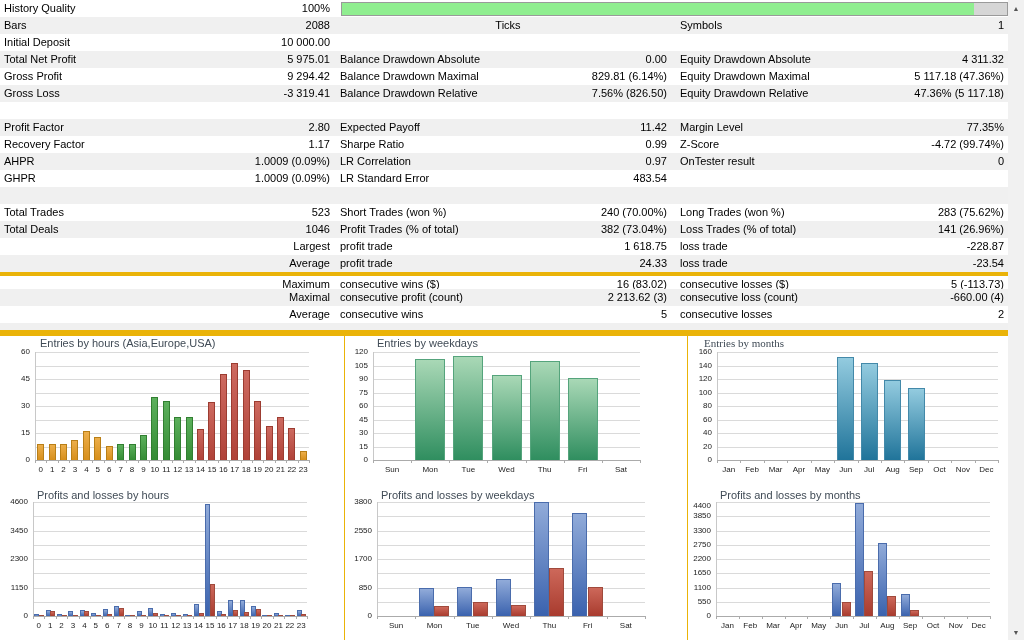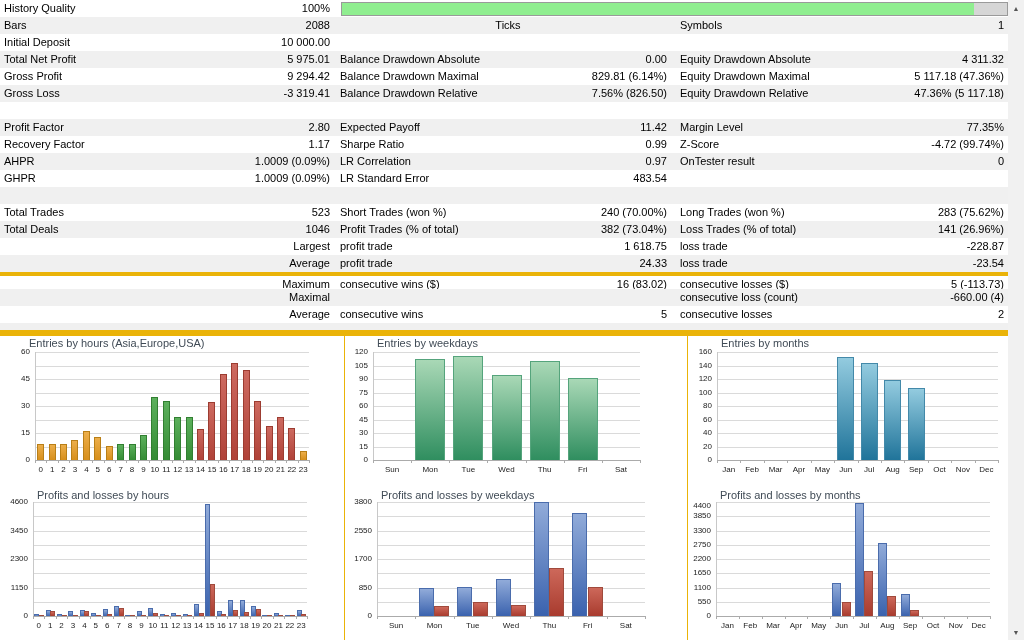--- a/index.html
+++ b/index.html
@@ -231,20 +231,24 @@
         <div class="tgroup" style="left: 676px; width: 332px;">
           <span class="tlbl">consecutive losses ($)</span>
           <span class="tval" style="padding-right: 4px;">5 (-113.73)</span>
         </div>
       </div>
       <div class="trow shade" style="top: 289px;">
         <div class="tgroup" style="left: 0px; width: 336px;">
           <span class="tlbl"></span>
           <span class="tval" style="padding-right: 6px;">Maximal</span>
         </div>
+        <div class="tgroup" style="left: 336px; width: 340px;">
+          <span class="tlbl">consecutive profit (count)</span>
+          <span class="tval" style="padding-right: 9px;">2 213.62 (3)</span>
+        </div>
         <div class="tgroup" style="left: 676px; width: 332px;">
           <span class="tlbl">consecutive loss (count)</span>
           <span class="tval" style="padding-right: 4px;">-660.00 (4)</span>
         </div>
       </div>
       <div class="trow" style="top: 306px;">
         <div class="tgroup" style="left: 0px; width: 336px;">
           <span class="tlbl"></span>
           <span class="tval" style="padding-right: 6px;">Average</span>
         </div>
@@ -254,21 +258,21 @@
         </div>
         <div class="tgroup" style="left: 676px; width: 332px;">
           <span class="tlbl">consecutive losses</span>
           <span class="tval" style="padding-right: 4px;">2</span>
         </div>
       </div>
       <div class="trow shade" style="top: 323px; height: 7px;"></div>
     </div>
   <div id="charts">
       <div class="panel" style="left: 0px; top: 336px; width: 344px; height: 152px;">
-        <div class="ctitle" style="left: 29px;">Entries by hours (Asia,Europe,USA)</div>
+        <div class="ctitle" style="left: 40px;">Entries by hours (Asia,Europe,USA)</div>
         <div class="ylab" style="left: 0px; width: 30px; top: 11px;">60</div>
         <div class="ylab" style="left: 0px; width: 30px; top: 38px;">45</div>
         <div class="ylab" style="left: 0px; width: 30px; top: 65px;">30</div>
         <div class="ylab" style="left: 0px; width: 30px; top: 92px;">15</div>
         <div class="ylab" style="left: 0px; width: 30px; top: 119px;">0</div>
         <div class="plot" style="left: 35px; top: 16px; width: 274px; height: 108px;">
           <div class="grid" style="top: 94.5px;"></div>
           <div class="grid" style="top: 81px;"></div>
           <div class="grid" style="top: 67.5px;"></div>
           <div class="grid" style="top: 54px;"></div>
@@ -391,21 +395,21 @@
         </div>
         <div class="xlab" style="left: 32.0714px; width: 30px; top: 129px;">Sun</div>
         <div class="xlab" style="left: 70.2143px; width: 30px; top: 129px;">Mon</div>
         <div class="xlab" style="left: 108.357px; width: 30px; top: 129px;">Tue</div>
         <div class="xlab" style="left: 146.5px; width: 30px; top: 129px;">Wed</div>
         <div class="xlab" style="left: 184.643px; width: 30px; top: 129px;">Thu</div>
         <div class="xlab" style="left: 222.786px; width: 30px; top: 129px;">Fri</div>
         <div class="xlab" style="left: 260.929px; width: 30px; top: 129px;">Sat</div>
       </div>
       <div class="panel" style="left: 688px; top: 336px; width: 336px; height: 152px;">
-        <div class="ctitle" style="left: 33px;">Entries by months</div>
+        <div class="ctitle" style="left: 16px; font-family: Liberation Serif, serif;">Entries by months</div>
         <div class="ylab" style="left: 0px; width: 24px; top: 11px;">160</div>
         <div class="ylab" style="left: 0px; width: 24px; top: 24.5px;">140</div>
         <div class="ylab" style="left: 0px; width: 24px; top: 38px;">120</div>
         <div class="ylab" style="left: 0px; width: 24px; top: 51.5px; text-align: right;">100</div>
         <div class="ylab" style="left: 0px; width: 24px; top: 65px;">80</div>
         <div class="ylab" style="left: 0px; width: 24px; top: 78.5px;">60</div>
         <div class="ylab" style="left: 0px; width: 24px; top: 92px;">40</div>
         <div class="ylab" style="left: 0px; width: 24px; top: 105.5px;">20</div>
         <div class="ylab" style="left: 0px; width: 24px; top: 119px;">0</div>
         <div class="plot" style="left: 29px; top: 16px; width: 281px; height: 108px;">

